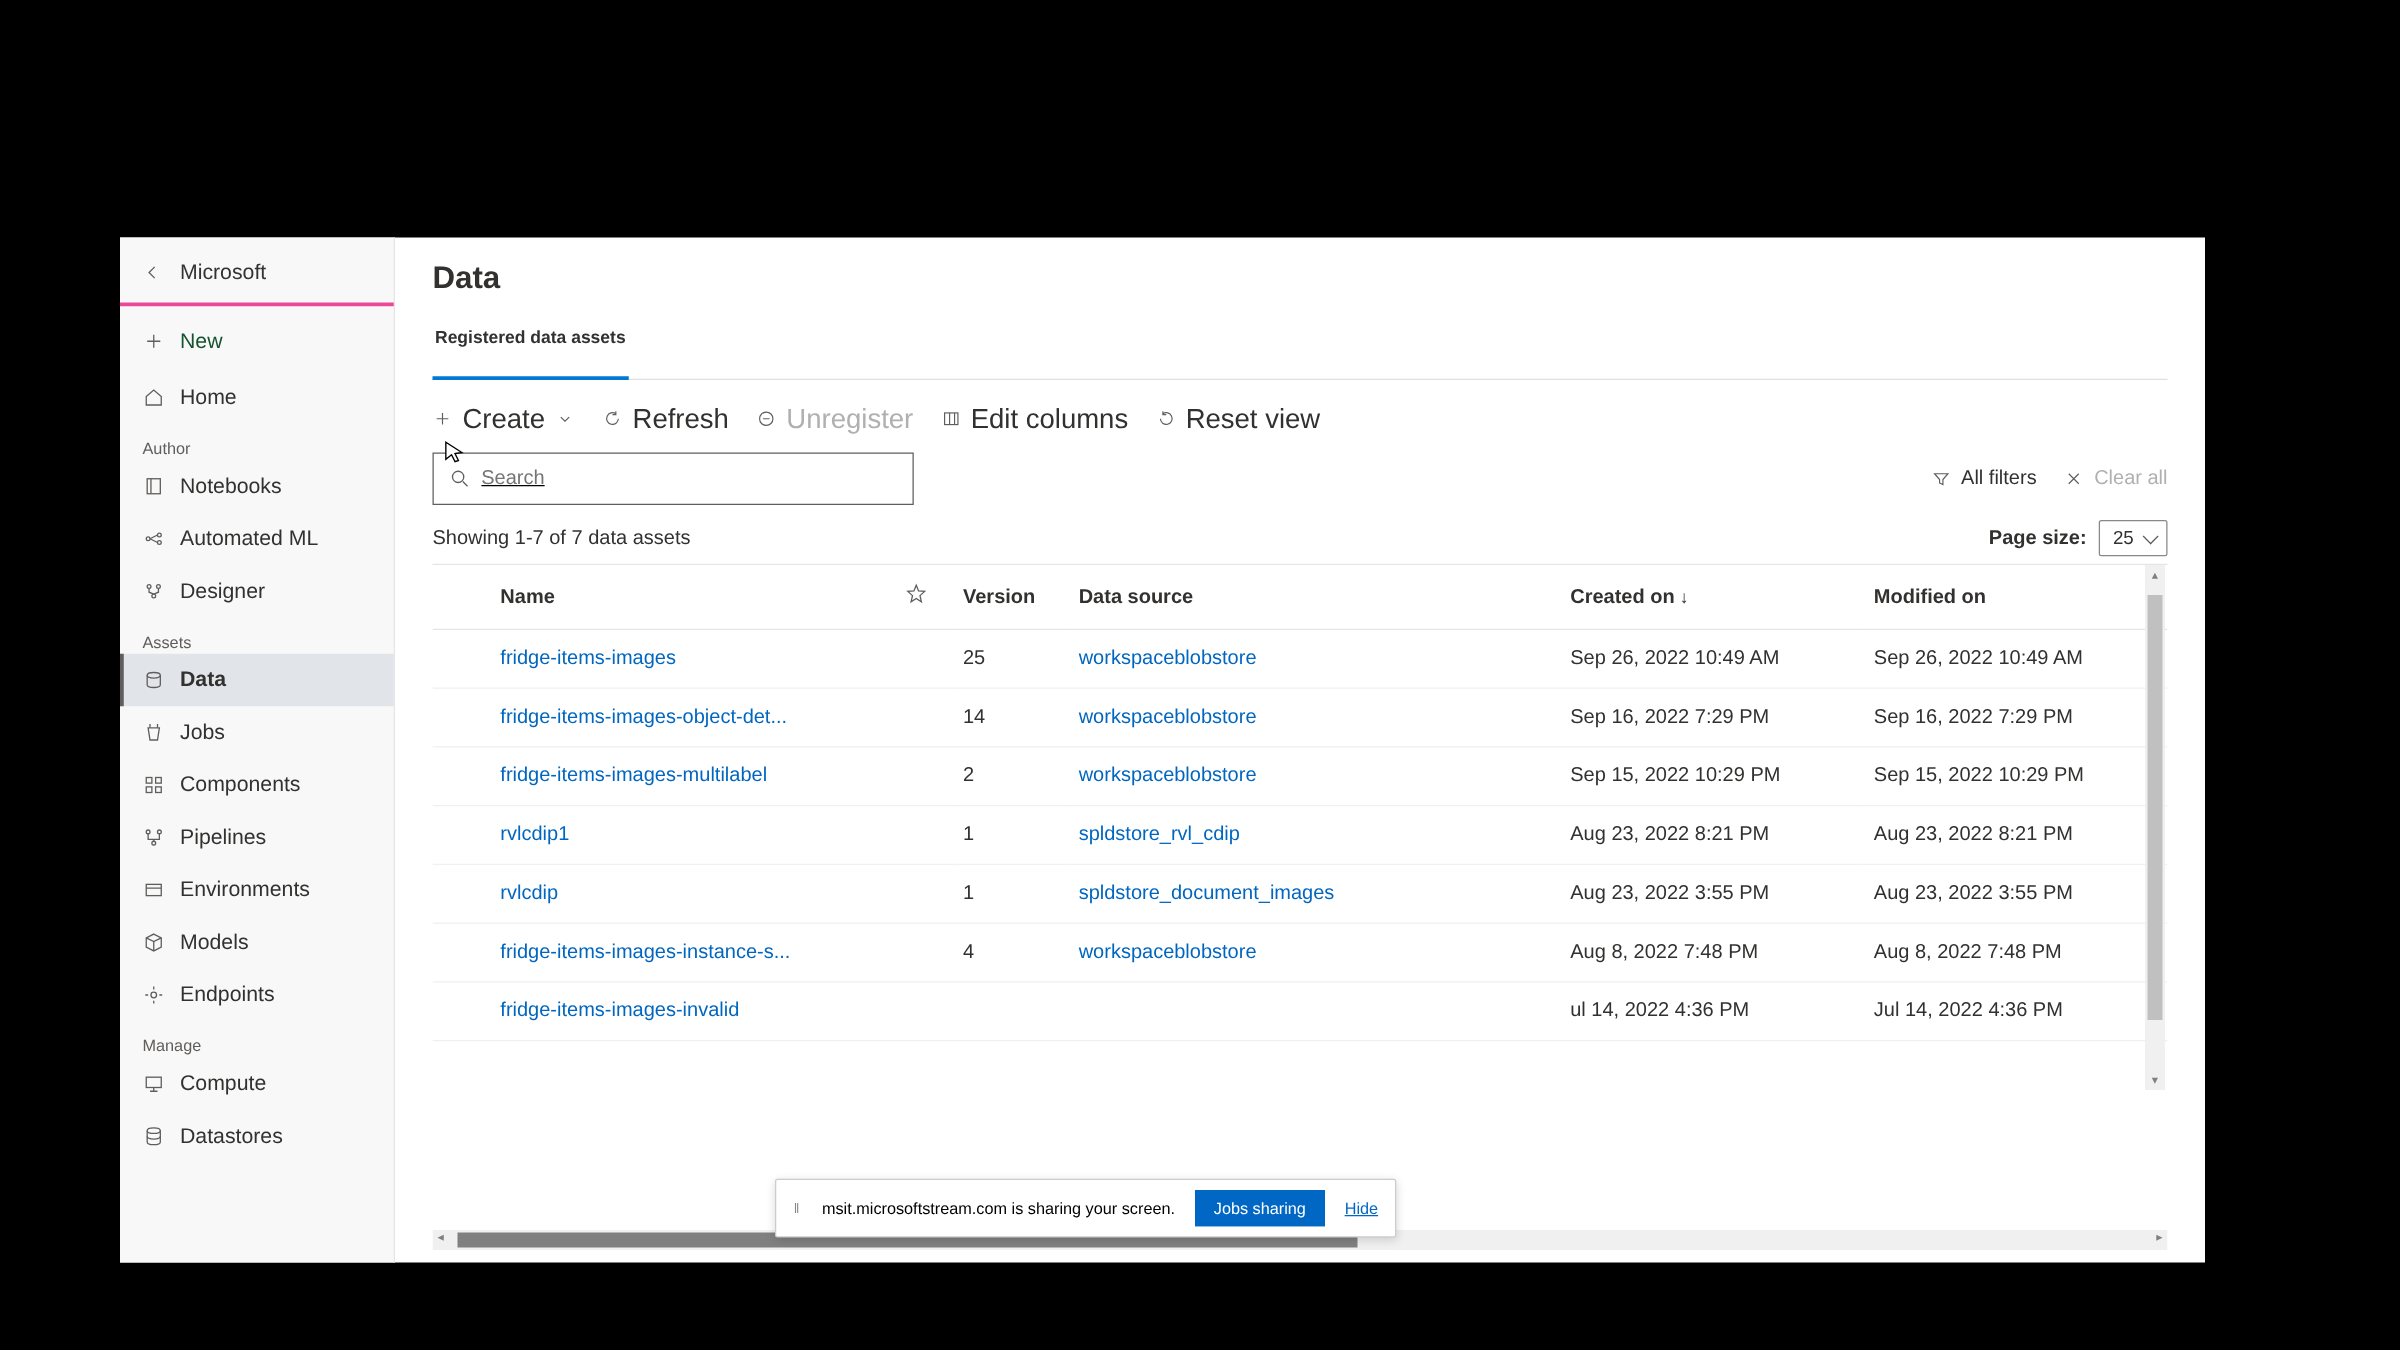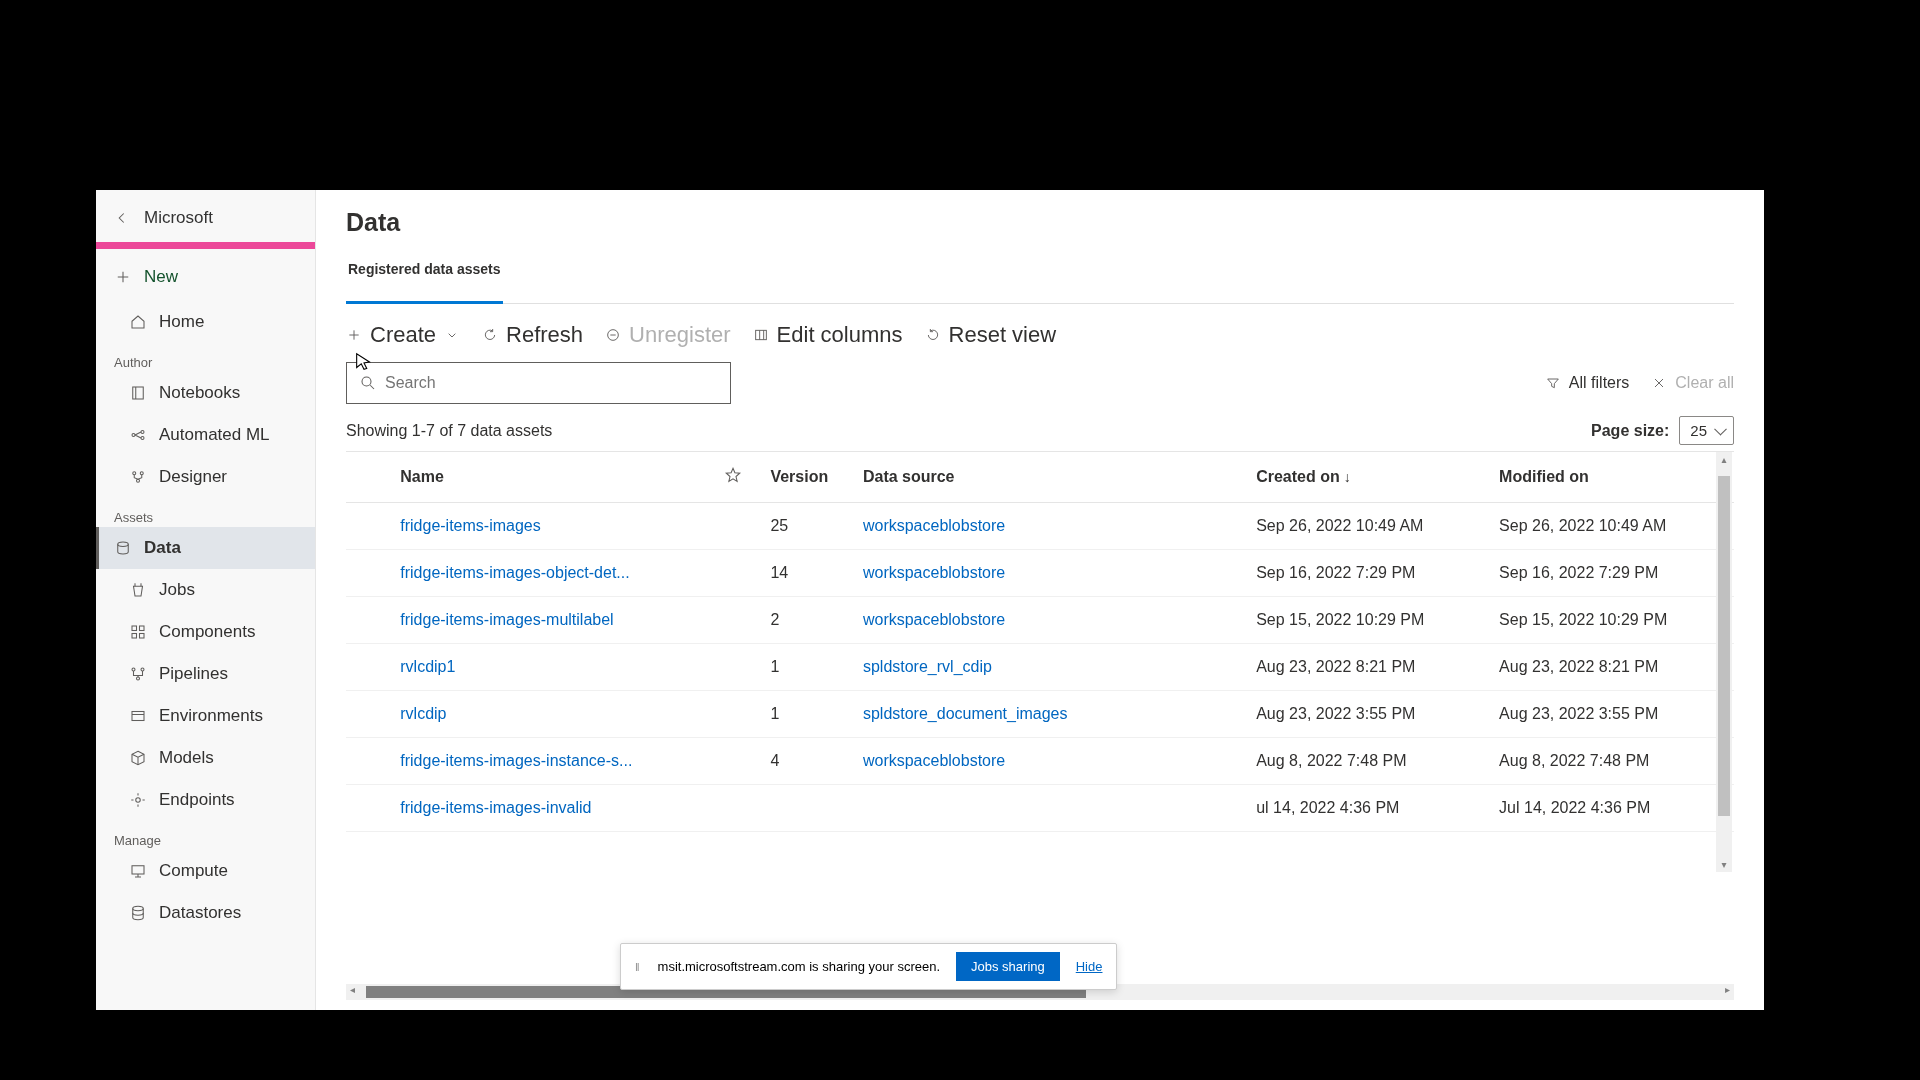--- a/index.html
+++ b/index.html
@@ -28,31 +28,31 @@
   flex-direction: column;
   padding-top: 4px;
   font-size: 17px;
 }
 .sidebar-top {
   padding: 14px 18px;
   display: flex;
   align-items: center;
   gap: 12px;
   color: #333;
-  border-bottom: 7px solid #ec4899;
+  border-bottom: 3px solid #ec4899;
 }
 .sidebar-new {
   padding: 18px 18px 14px 18px;
   display: flex;
   align-items: center;
   gap: 12px;
   color: #14532d;
 }
 .sidebar-item {
-  padding: 11px 33px;
+  padding: 11px 18px;
   display: flex;
   align-items: center;
   gap: 12px;
   color: #323130;
   cursor: pointer;
 }
 .sidebar-item.active {
   background: #e1e5ea;
   font-weight: 600;
   border-left: 3px solid #605e5c;
@@ -130,20 +130,21 @@
 .search-box {
   width: 385px;
   height: 42px;
   border: 1px solid #605e5c;
   display: flex;
   align-items: center;
   gap: 8px;
   padding: 0 12px;
   font-size: 16px;
   position: relative;
+  text-decoration: underline;
 }
 .search-box input {
   border: none;
   outline: none;
   flex: 1;
   font-size: 16px;
   background: transparent;
 }
 .cursor-icon {
   position: absolute;

